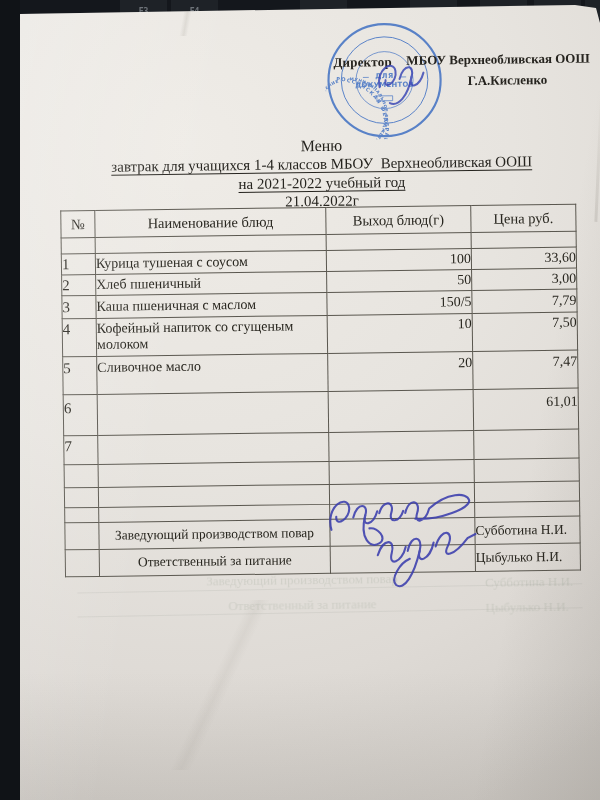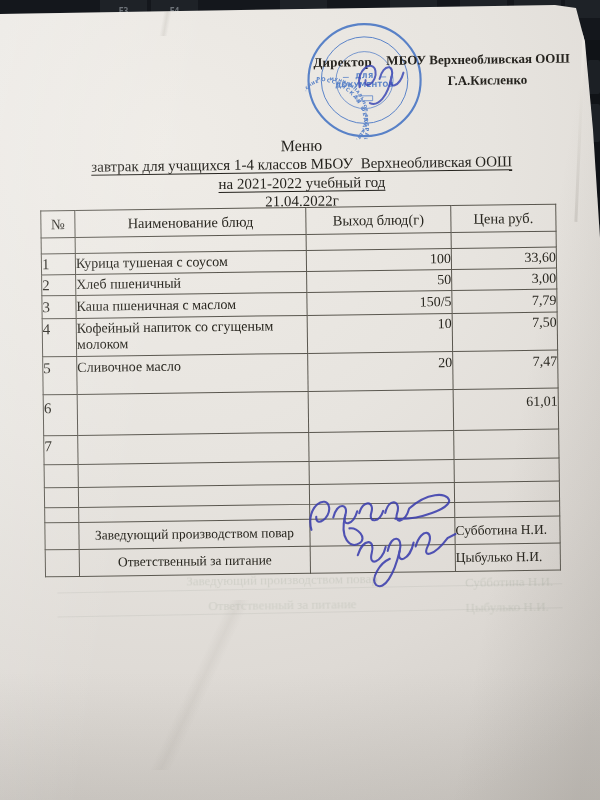--- a/index.html
+++ b/index.html
@@ -1,18 +1,18 @@
 <!DOCTYPE html>
 <html><head>
 <meta charset="utf-8">
 <style>
   html,body{margin:0;padding:0;}
   body{width:600px;height:800px;overflow:hidden;background:#101317;position:relative;
        font-family:"Liberation Serif",serif;}
-  .scene{position:absolute;inset:0;}
+  .scene{position:absolute;inset:0;margin-left:20px;}
 
   
   .keyboard{position:absolute;left:0;top:0;width:600px;height:40px;background:#14171c;}
   .key{position:absolute;top:-8px;height:26px;width:47px;border-radius:3px;background:#1e2227;
        box-shadow:inset 0 1px 0 rgba(255,255,255,.08);color:rgba(225,232,238,.42);
        font:600 8px "DejaVu Sans Mono",monospace;display:flex;align-items:flex-end;
        justify-content:center;padding-bottom:2px;box-sizing:border-box;}
   .rightwedge-key{position:absolute;background:#1e2227;border-radius:2px;opacity:.9;}
   .key-glyph-smudge{position:absolute;width:5px;height:7px;background:rgba(230,236,242,.28);
        border-radius:1px;}

